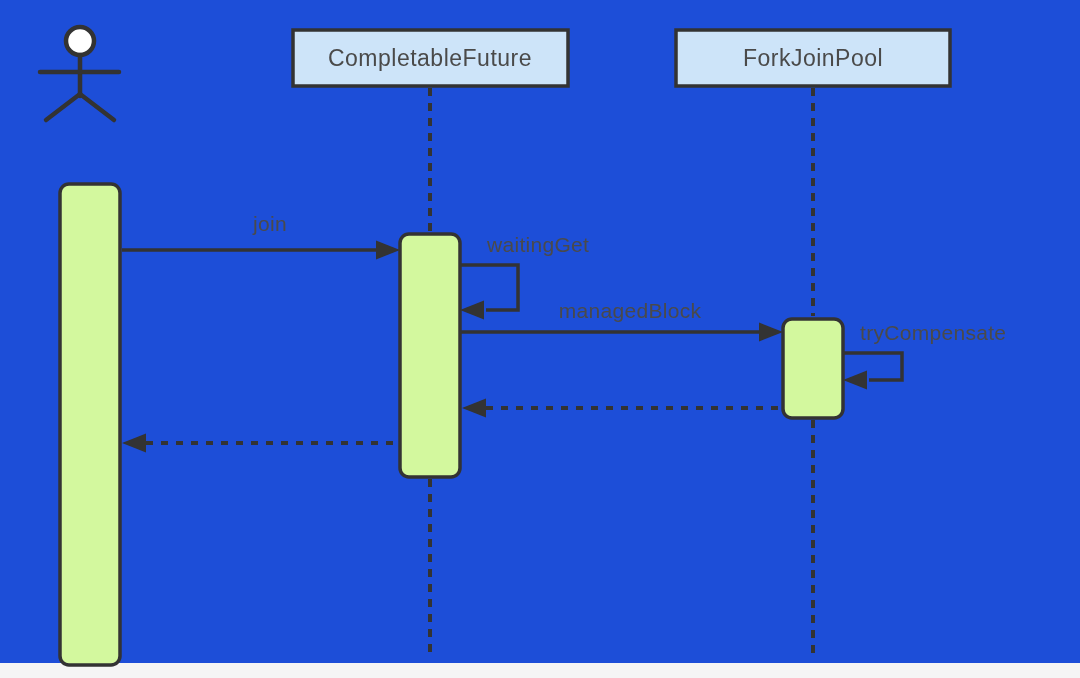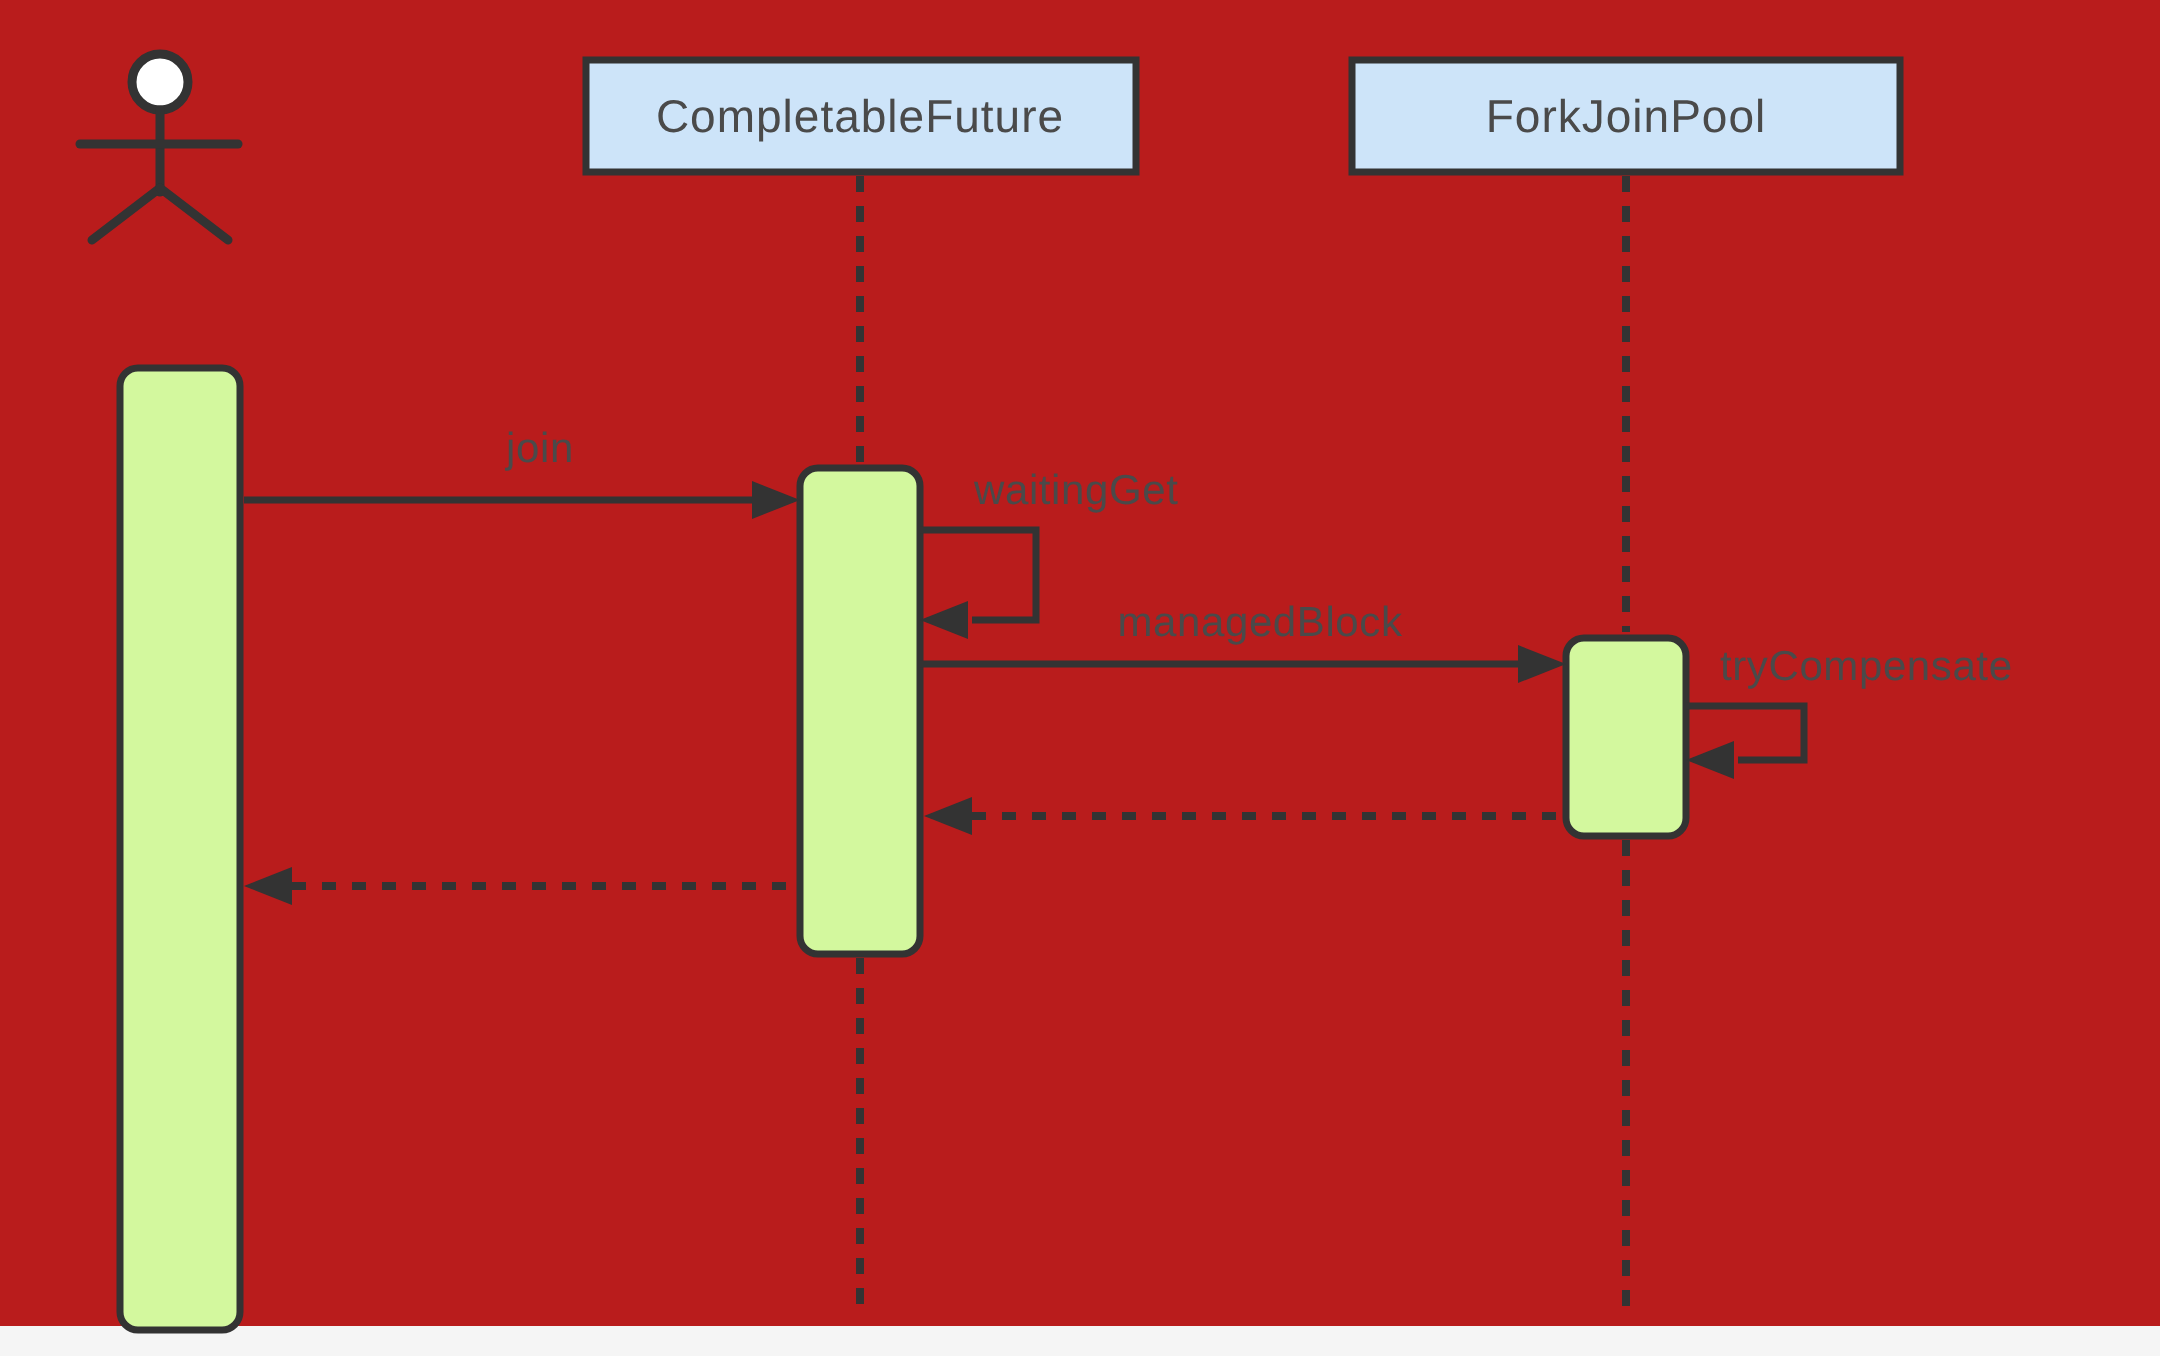--- a/index.html
+++ b/index.html
@@ -1,20 +1,20 @@
 <!DOCTYPE html>
 <html><head>
 <meta charset="utf-8">
 <style>
   html, body { margin: 0; padding: 0; background: #ffffff; }
   .canvas {
     position: relative;
     width: 1080px;
     height: 678px;
-    background: #b91c1c;
+    background: #1d4ed8;
     font-family: "Liberation Sans", sans-serif;
     overflow: hidden;
   }
   svg { display: block; }
   .lifeline   { stroke: #333333; stroke-width: 4; stroke-dasharray: 8 7; fill: none; }
   .solid-line { stroke: #333333; stroke-width: 3.5; fill: none; }
   .dashed-line{ stroke: #333333; stroke-width: 4; stroke-dasharray: 7 8; fill: none; }
   .arrow-head { fill: #333333; stroke: none; }
   .header-rect{ stroke: #333333; stroke-width: 3.5; }
   .activation { stroke: #333333; stroke-width: 3.5; }

